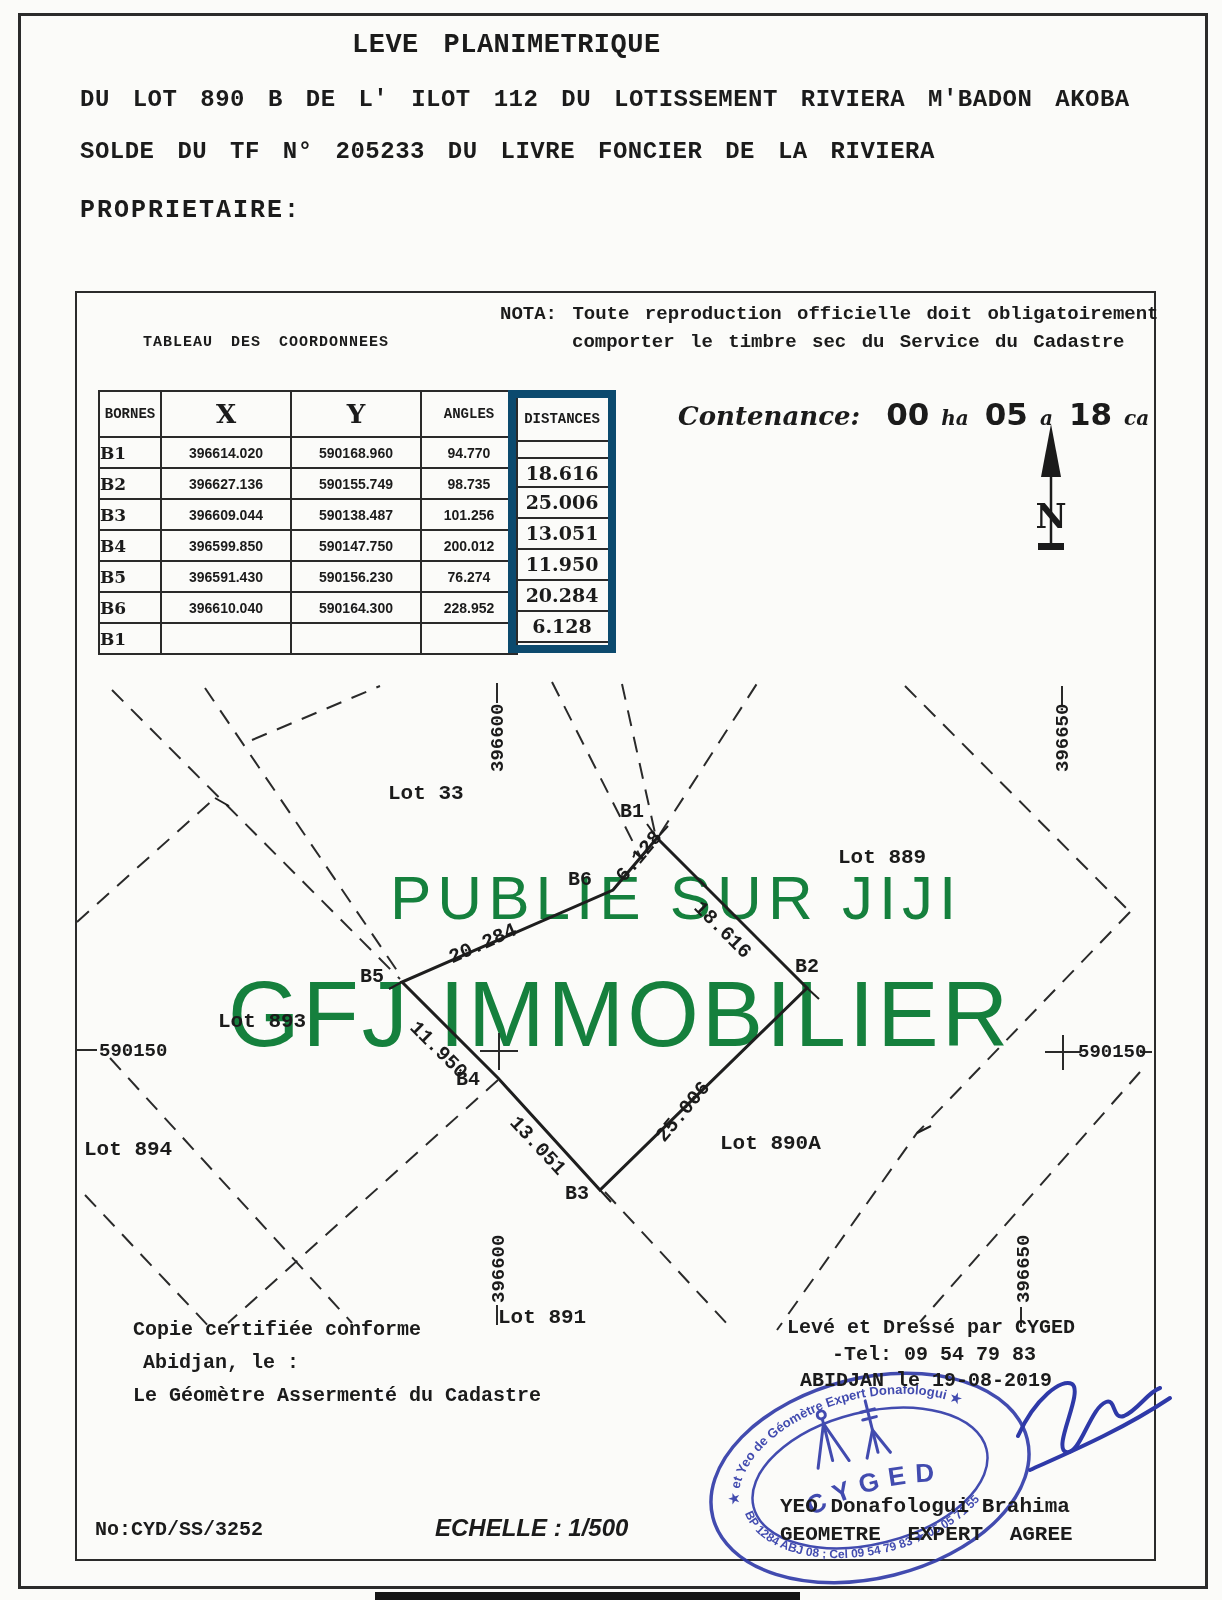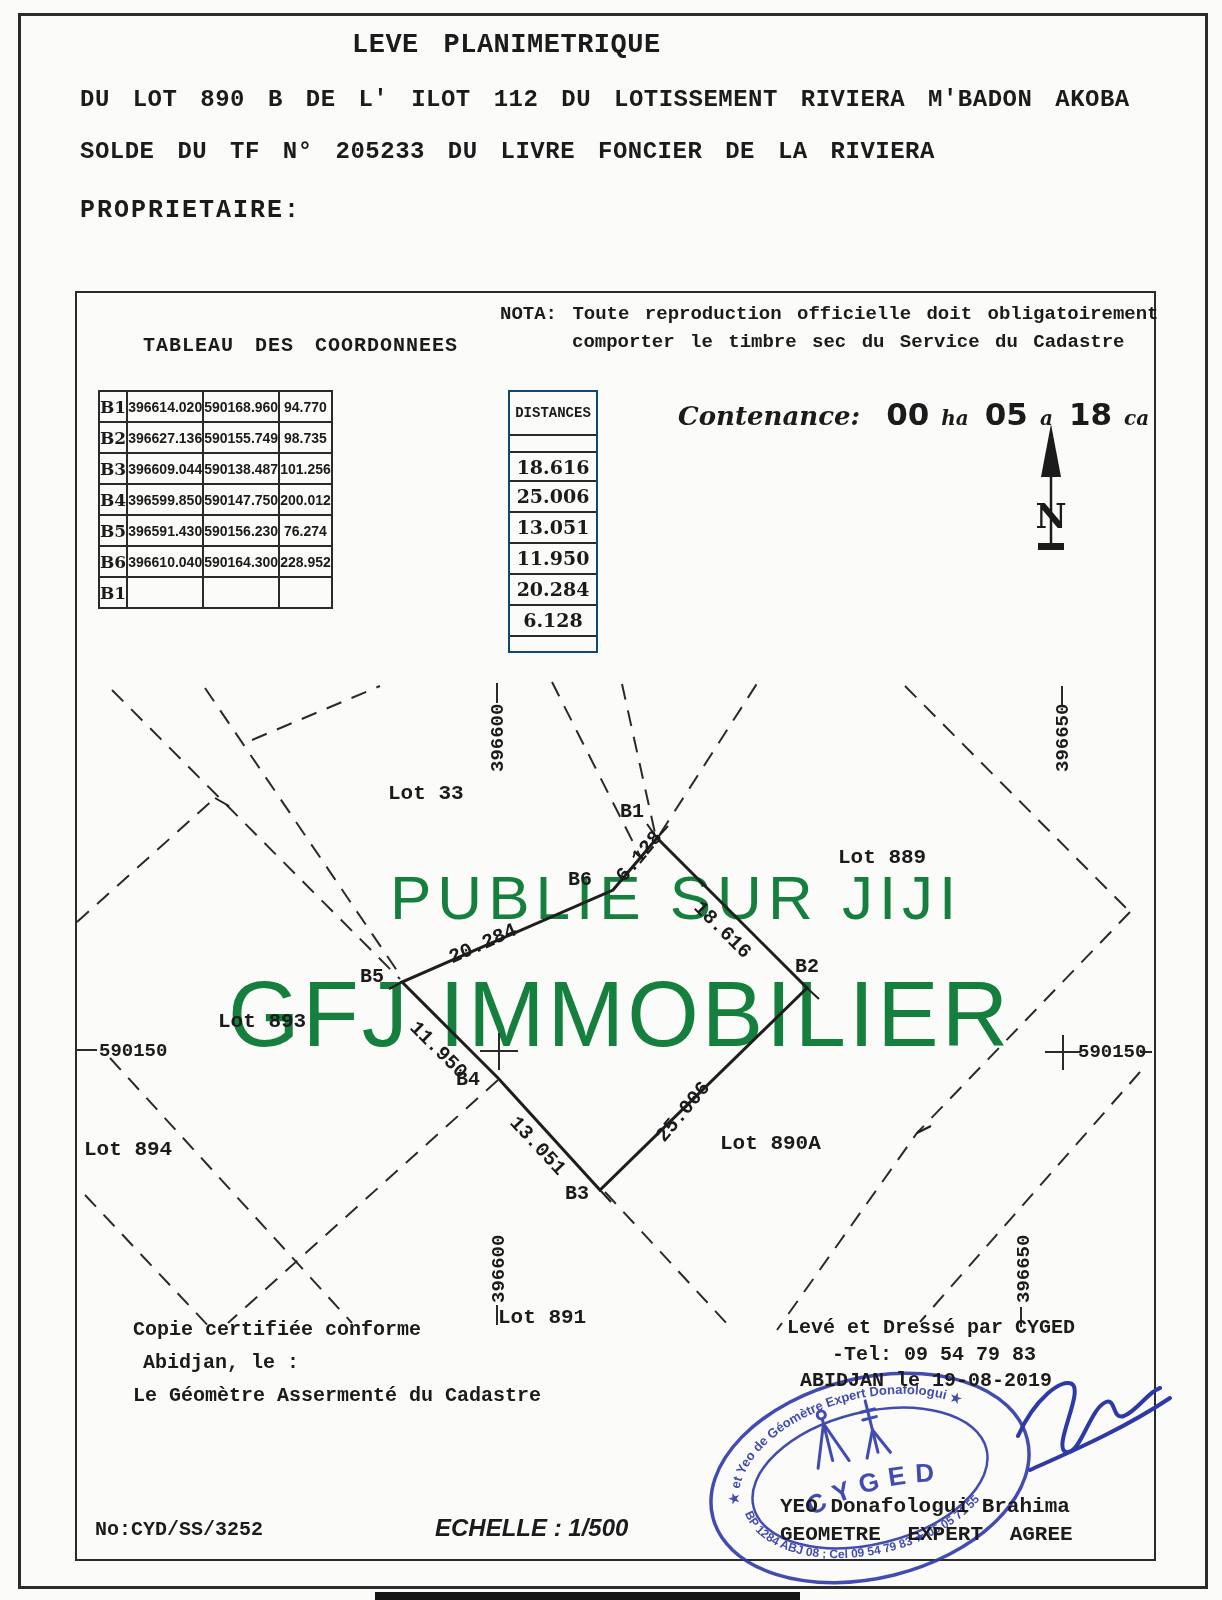--- a/index.html
+++ b/index.html
@@ -20,21 +20,21 @@
   .coord-table{position:absolute;left:98px;top:390px;width:508px;height:263px;}
   table.main{border-collapse:collapse;table-layout:fixed;position:absolute;left:0;top:0;}
   table.main td,table.main th{border:2px solid #2a2a2a;padding:0;overflow:hidden;}
   th.h-bornes{width:60px;font-size:14px;}
   th.h-x,th.h-y{width:128px;font-family:"DejaVu Serif",serif;font-size:26px;font-weight:600;}
   th.h-ang{width:94px;font-size:14px;}
   tr.hrow{height:46px;}
   tr.drow{height:31px;}
   td.c-borne{font-family:"DejaVu Serif",serif;font-size:17px;font-weight:700;padding-left:5px;}
   td.c-num{font-family:Liberation Sans, sans-serif;font-size:14px;font-weight:700;text-align:center;}
-  .dist-col{position:absolute;left:410px;top:0;width:90px;height:263px;border:2px solid #0c4a6e;box-sizing:border-box;}
+  .dist-col{position:absolute;left:410px;top:0;width:108px;height:263px;border:8px solid #0c4a6e;box-sizing:border-box;}
   .dist-head{position:absolute;left:0;top:0;width:100%;height:44px;border-bottom:2px solid #2a2a2a;
              display:flex;align-items:center;justify-content:center;font-size:14px;font-weight:700;box-sizing:border-box;}
   .dist-cell{position:absolute;left:0;width:100%;height:31px;line-height:29px;text-align:center;
              font-family:"DejaVu Serif",serif;font-size:19px;font-weight:700;
              border-bottom:2px solid #2a2a2a;box-sizing:border-box;}
   .dist-cell.first{border-top:2px solid #2a2a2a;}
   .contenance{position:absolute;left:678px;top:370px;display:flex;align-items:baseline;}
   .cont-label{font-family:"DejaVu Serif",serif;font-style:italic;font-size:26px;font-weight:600;}
   .cont-val{font-family:"DejaVu Sans",sans-serif;font-size:31px;font-weight:700;margin-left:26px;margin-top:26px;}
   .cont-unit{font-family:"DejaVu Serif",serif;font-style:italic;font-size:20px;font-weight:600;margin-left:12px;}
@@ -51,25 +51,31 @@
 
   <div class="t hdr" style="left:352px;top:30px;font-size:27px;">LEVE PLANIMETRIQUE</div>
   <div class="t hdr" style="left:80px;top:86px;font-size:24px;">DU LOT 890 B DE L' ILOT 112 DU LOTISSEMENT RIVIERA M'BADON AKOBA</div>
   <div class="t hdr" style="left:80px;top:138px;font-size:24px;">SOLDE DU TF N° 205233 DU LIVRE FONCIER DE LA RIVIERA</div>
   <div class="t hdr" style="left:80px;top:196px;font-size:25px;letter-spacing:2px;">PROPRIETAIRE:</div>
 
   <div class="inner-frame"></div>
 
   <div class="t nota" style="left:500px;top:303px;">NOTA: Toute reproduction officielle doit obligatoirement</div>
   <div class="t nota" style="left:572px;top:331px;">comporter le timbre sec du Service du Cadastre</div>
-  <div class="t mono" style="left:143px;top:334px;font-size:20px;letter-spacing:1px;word-spacing:8px;">TABLEAU DES COORDONNEES</div>
+  <div class="t mono" style="left:143px;top:334px;font-size:15px;letter-spacing:1px;word-spacing:8px;">TABLEAU DES COORDONNEES</div>
 
   <div class="coord-table">
     <table class="main">
       <tbody>
+          <tr class="hrow">
+        <th class="h-bornes">BORNES</th>
+        <th class="h-x">X</th>
+        <th class="h-y">Y</th>
+        <th class="h-ang">ANGLES</th>
+      </tr>
       <tr class="drow">
         <td class="c-borne">B1</td>
         <td class="c-num">396614.020</td>
         <td class="c-num">590168.960</td>
         <td class="c-num">94.770</td>
       </tr>
       <tr class="drow">
         <td class="c-borne">B2</td>
         <td class="c-num">396627.136</td>
         <td class="c-num">590155.749</td>

